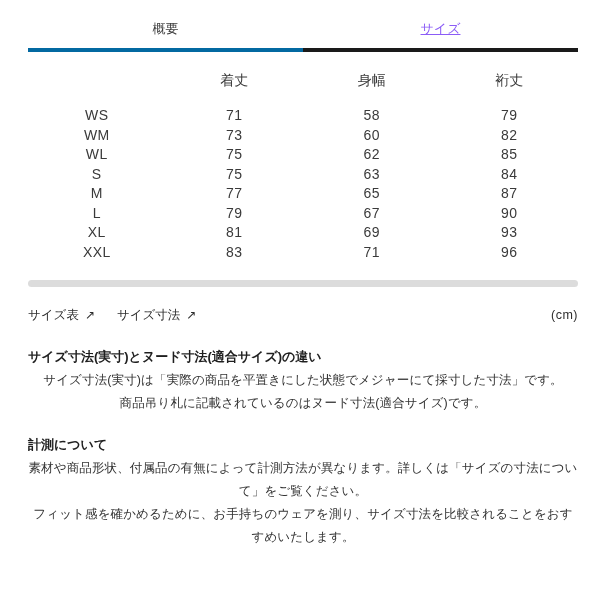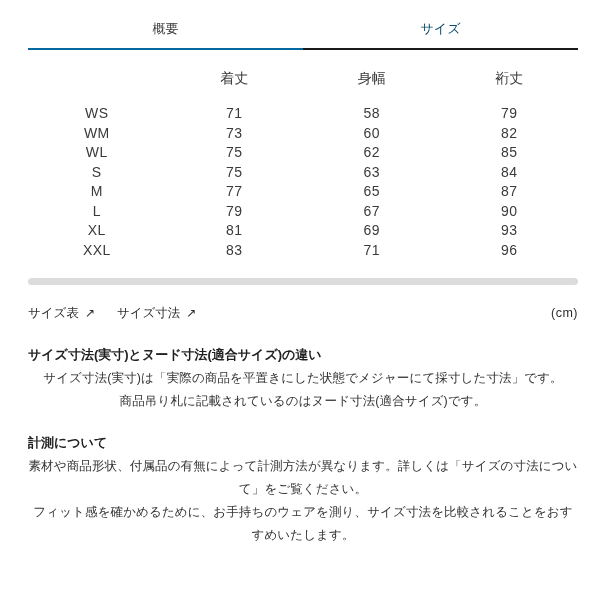--- a/index.html
+++ b/index.html
@@ -13,27 +13,28 @@
   .content { padding: 0 22px 0 28px; }
 
   
   .tabs { display: flex; padding-top: 22px; }
   .tab {
     flex: 1 1 50%;
     text-align: center;
     font-size: 13px;
     line-height: 13px;
     padding-bottom: 13px;
-    border-bottom: 2px solid #0369a1;
+    border-bottom: 4px solid #0369a1;
     color: #3d3d3d;
     cursor: pointer;
   }
   .tab.active {
     border-bottom-color: #1a1a1a;
-    color: #0c4a6e;
+    color: #8b5cf6;
+    text-decoration: underline;
   }
 
   
   table.size-table {
     width: 100%;
     table-layout: fixed;
     border-collapse: collapse;
     margin-top: 20px;
     font-size: 14px;
   }

